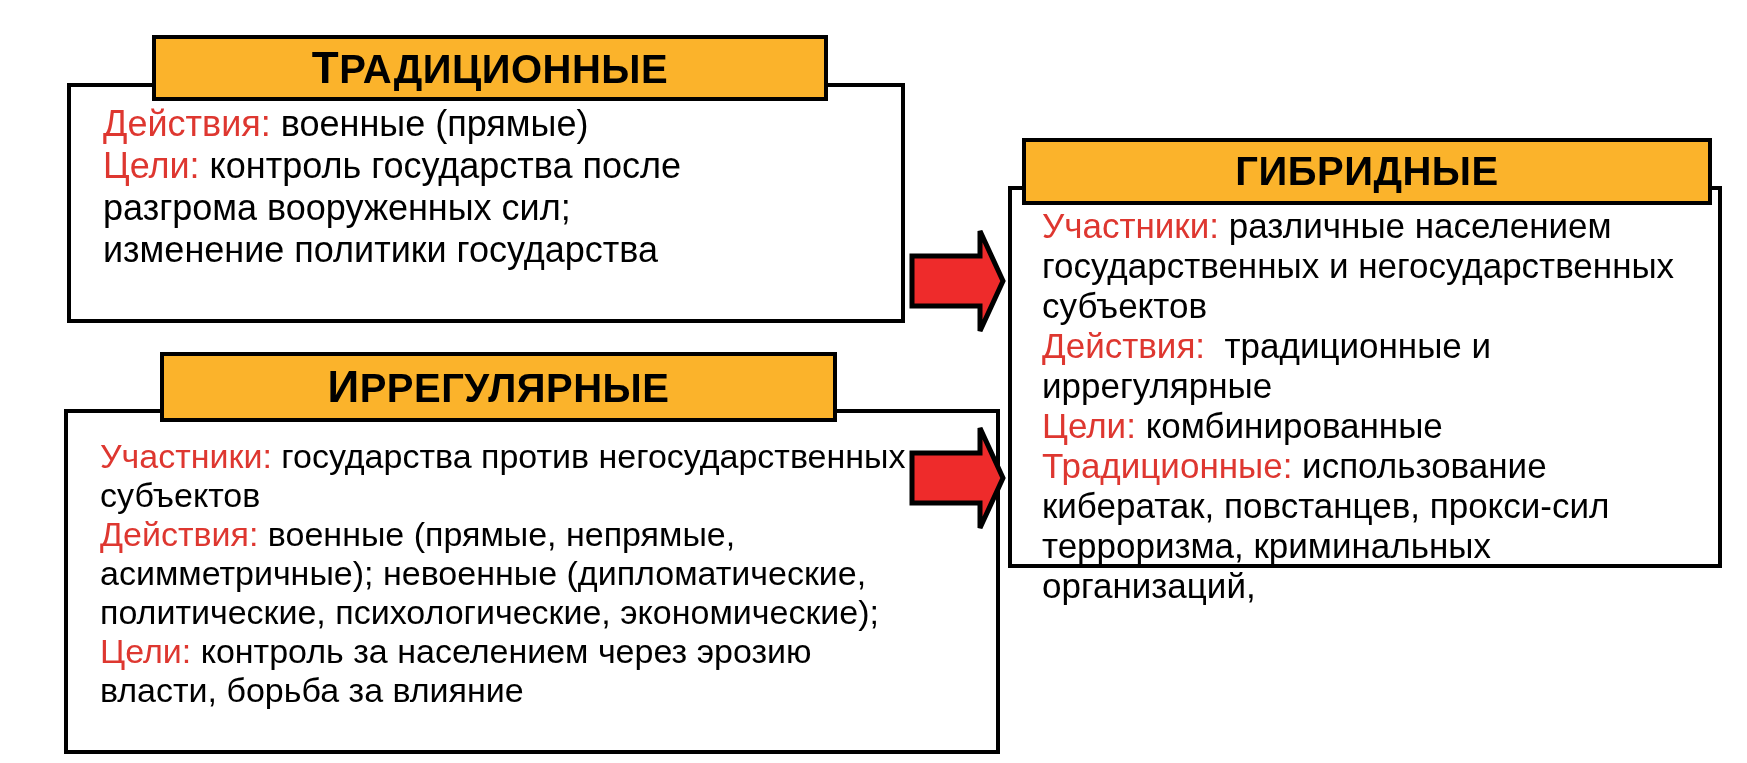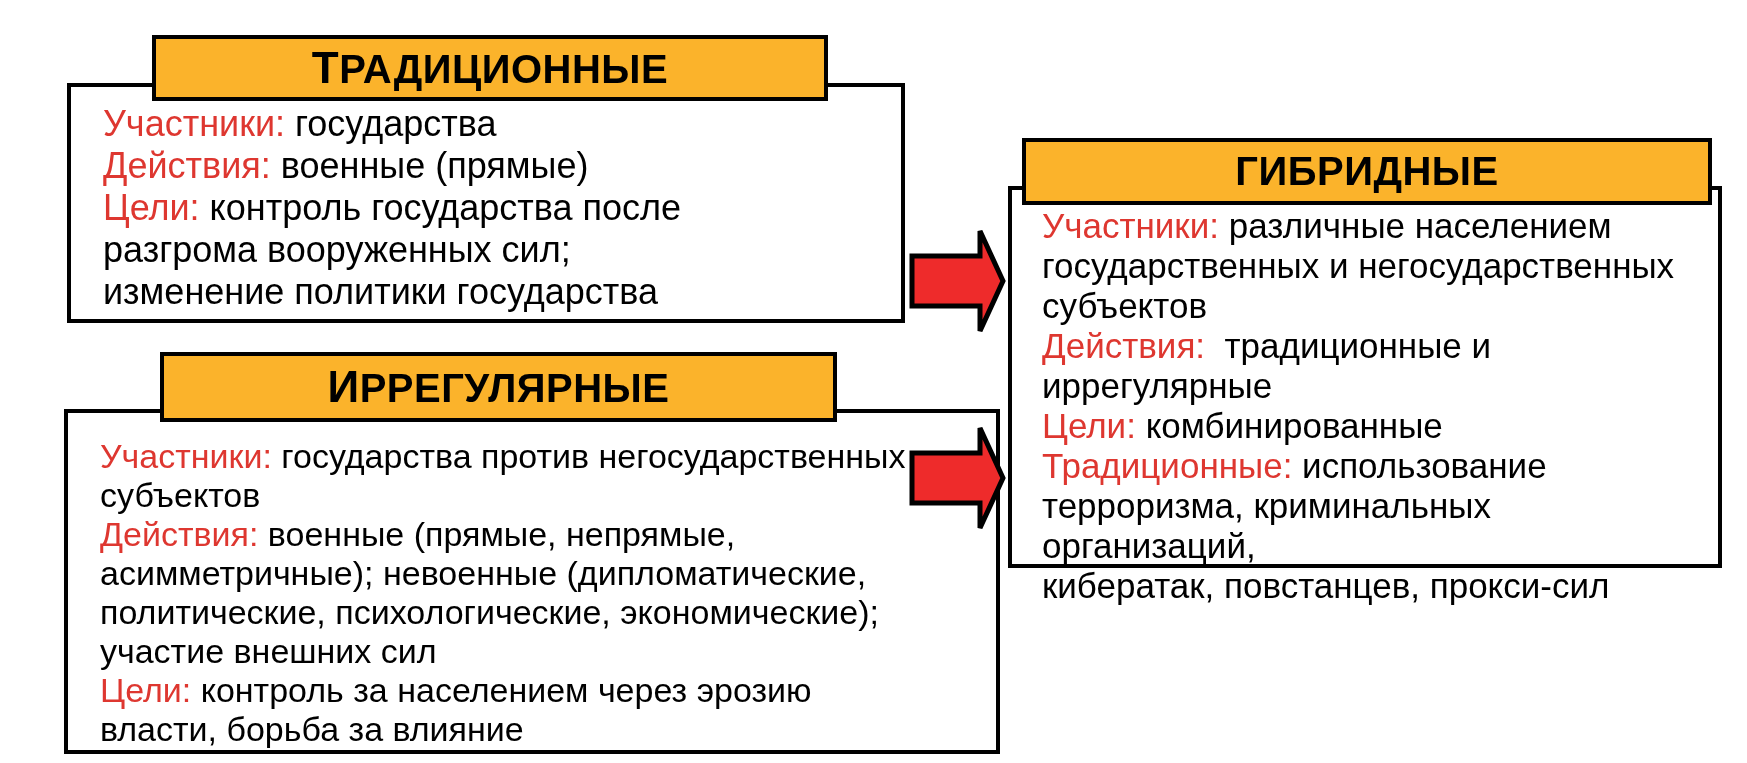--- a/index.html
+++ b/index.html
@@ -62,58 +62,56 @@
   .arrow-1{left:906px;top:229px;}
   .arrow-2{left:906px;top:426px;}
 </style>
 </head>
 <body>
 
 <div class="canvas">
 
   <section class="panel panel-1">
     <div class="content">
-        <div class="line"><span class="lbl">Участники:</span><span class="txt"> государства</span></div>
         <div class="line"><span class="lbl">Действия:</span><span class="txt"> военные (прямые)</span></div>
         <div class="line"><span class="lbl">Цели:</span><span class="txt"> контроль государства после</span></div>
         <div class="line"><span class="txt">разгрома вооруженных сил;</span></div>
         <div class="line"><span class="txt">изменение политики государства</span></div>
       </div>
   </section>
   <div class="tab tab-1 tab-caps-first">
     <span class="tab-label">Традиционные</span>
   </div>
 
   <section class="panel panel-2">
     <div class="content">
         <div class="line"><span class="lbl">Участники:</span><span class="txt"> государства против негосударственных</span></div>
         <div class="line"><span class="txt">субъектов</span></div>
         <div class="line"><span class="lbl">Действия:</span><span class="txt"> военные (прямые, непрямые,</span></div>
         <div class="line"><span class="txt">асимметричные); невоенные (дипломатические,</span></div>
         <div class="line"><span class="txt">политические, психологические, экономические);</span></div>
-        <div class="line"><span class="txt">участие внешних сил</span></div>
         <div class="line"><span class="lbl">Цели:</span><span class="txt"> контроль за населением через эрозию</span></div>
         <div class="line"><span class="txt">власти, борьба за влияние</span></div>
       </div>
   </section>
   <div class="tab tab-2 tab-caps-first">
     <span class="tab-label">Иррегулярные</span>
   </div>
 
   <section class="panel panel-3">
     <div class="content">
         <div class="line"><span class="lbl">Участники:</span><span class="txt"> различные населением</span></div>
         <div class="line"><span class="txt">государственных и негосударственных</span></div>
         <div class="line"><span class="txt">субъектов</span></div>
         <div class="line"><span class="lbl">Действия:</span><span class="txt">  традиционные и</span></div>
         <div class="line"><span class="txt">иррегулярные</span></div>
         <div class="line"><span class="lbl">Цели:</span><span class="txt"> комбинированные</span></div>
         <div class="line"><span class="lbl">Традиционные:</span><span class="txt"> использование</span></div>
+        <div class="line"><span class="txt">кибератак, повстанцев, прокси-сил</span></div>
         <div class="line"><span class="txt">терроризма, криминальных организаций,</span></div>
-        <div class="line"><span class="txt">кибератак, повстанцев, прокси-сил</span></div>
       </div>
   </section>
   <div class="tab tab-3">
     <span class="tab-label">ГИБРИДНЫЕ</span>
   </div>
 
   <svg class="arrow arrow-1" width="100" height="104" viewBox="0 0 100 104">
     <polygon points="6,27 74,27 74,2 97,52 74,102 74,77 6,77" fill="var(--arrow-red)" stroke="var(--border-black)" stroke-width="5" stroke-linejoin="miter"></polygon>
   </svg>
 

